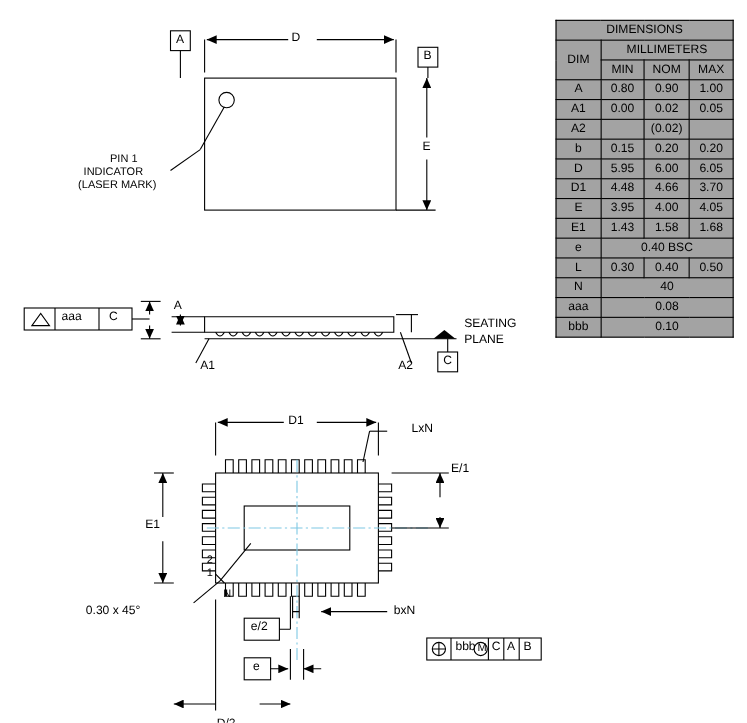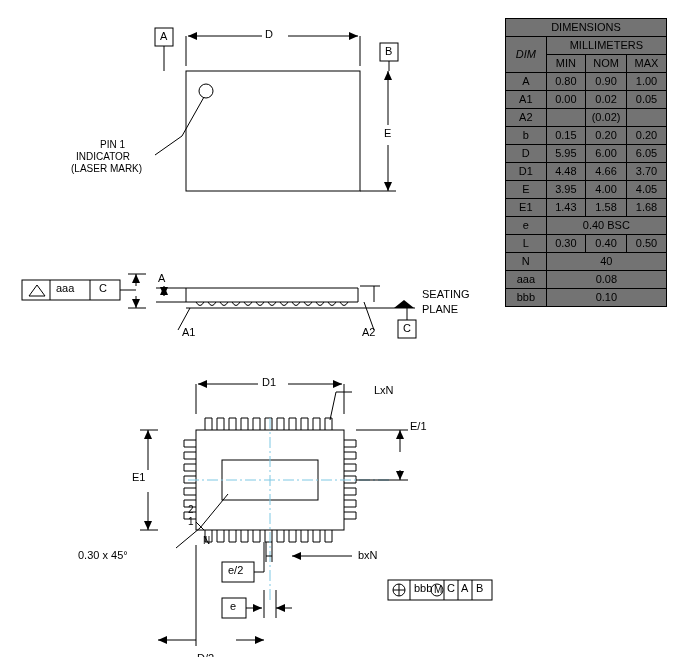--- a/index.html
+++ b/index.html
@@ -13,32 +13,32 @@
   }
   .wrap{position:absolute;left:0;top:0;width:679px;height:657px;}
   svg{position:absolute;left:0;top:0;}
   
   .dimtable{
     position:absolute;
     left:505px; top:18px;
     width:162px;
     border-collapse:collapse;
     font-size:11px;
-    background:#737373;
+    background:#a3a3a3;
   }
   .dimtable td,.dimtable th{
     border:1px solid #000;
     text-align:center;
     padding:1px 2px;
     height:15px;
     font-weight:normal;
     line-height:1.1;
   }
   .dimtable .hdr{font-size:11px;}
-  .dimtable .dimcol{width:40px;font-style:italic;}
+  .dimtable .dimcol{width:40px;}
   .dimtable .vcol{width:38px;}
   .lbl{position:absolute;font-size:11px;white-space:nowrap;}
   .lbl.small{font-size:10px;}
 </style>
 </head>
 <body>
 
 <div class="wrap">
 
   <svg width="679" height="657" viewBox="0 0 679 657">

